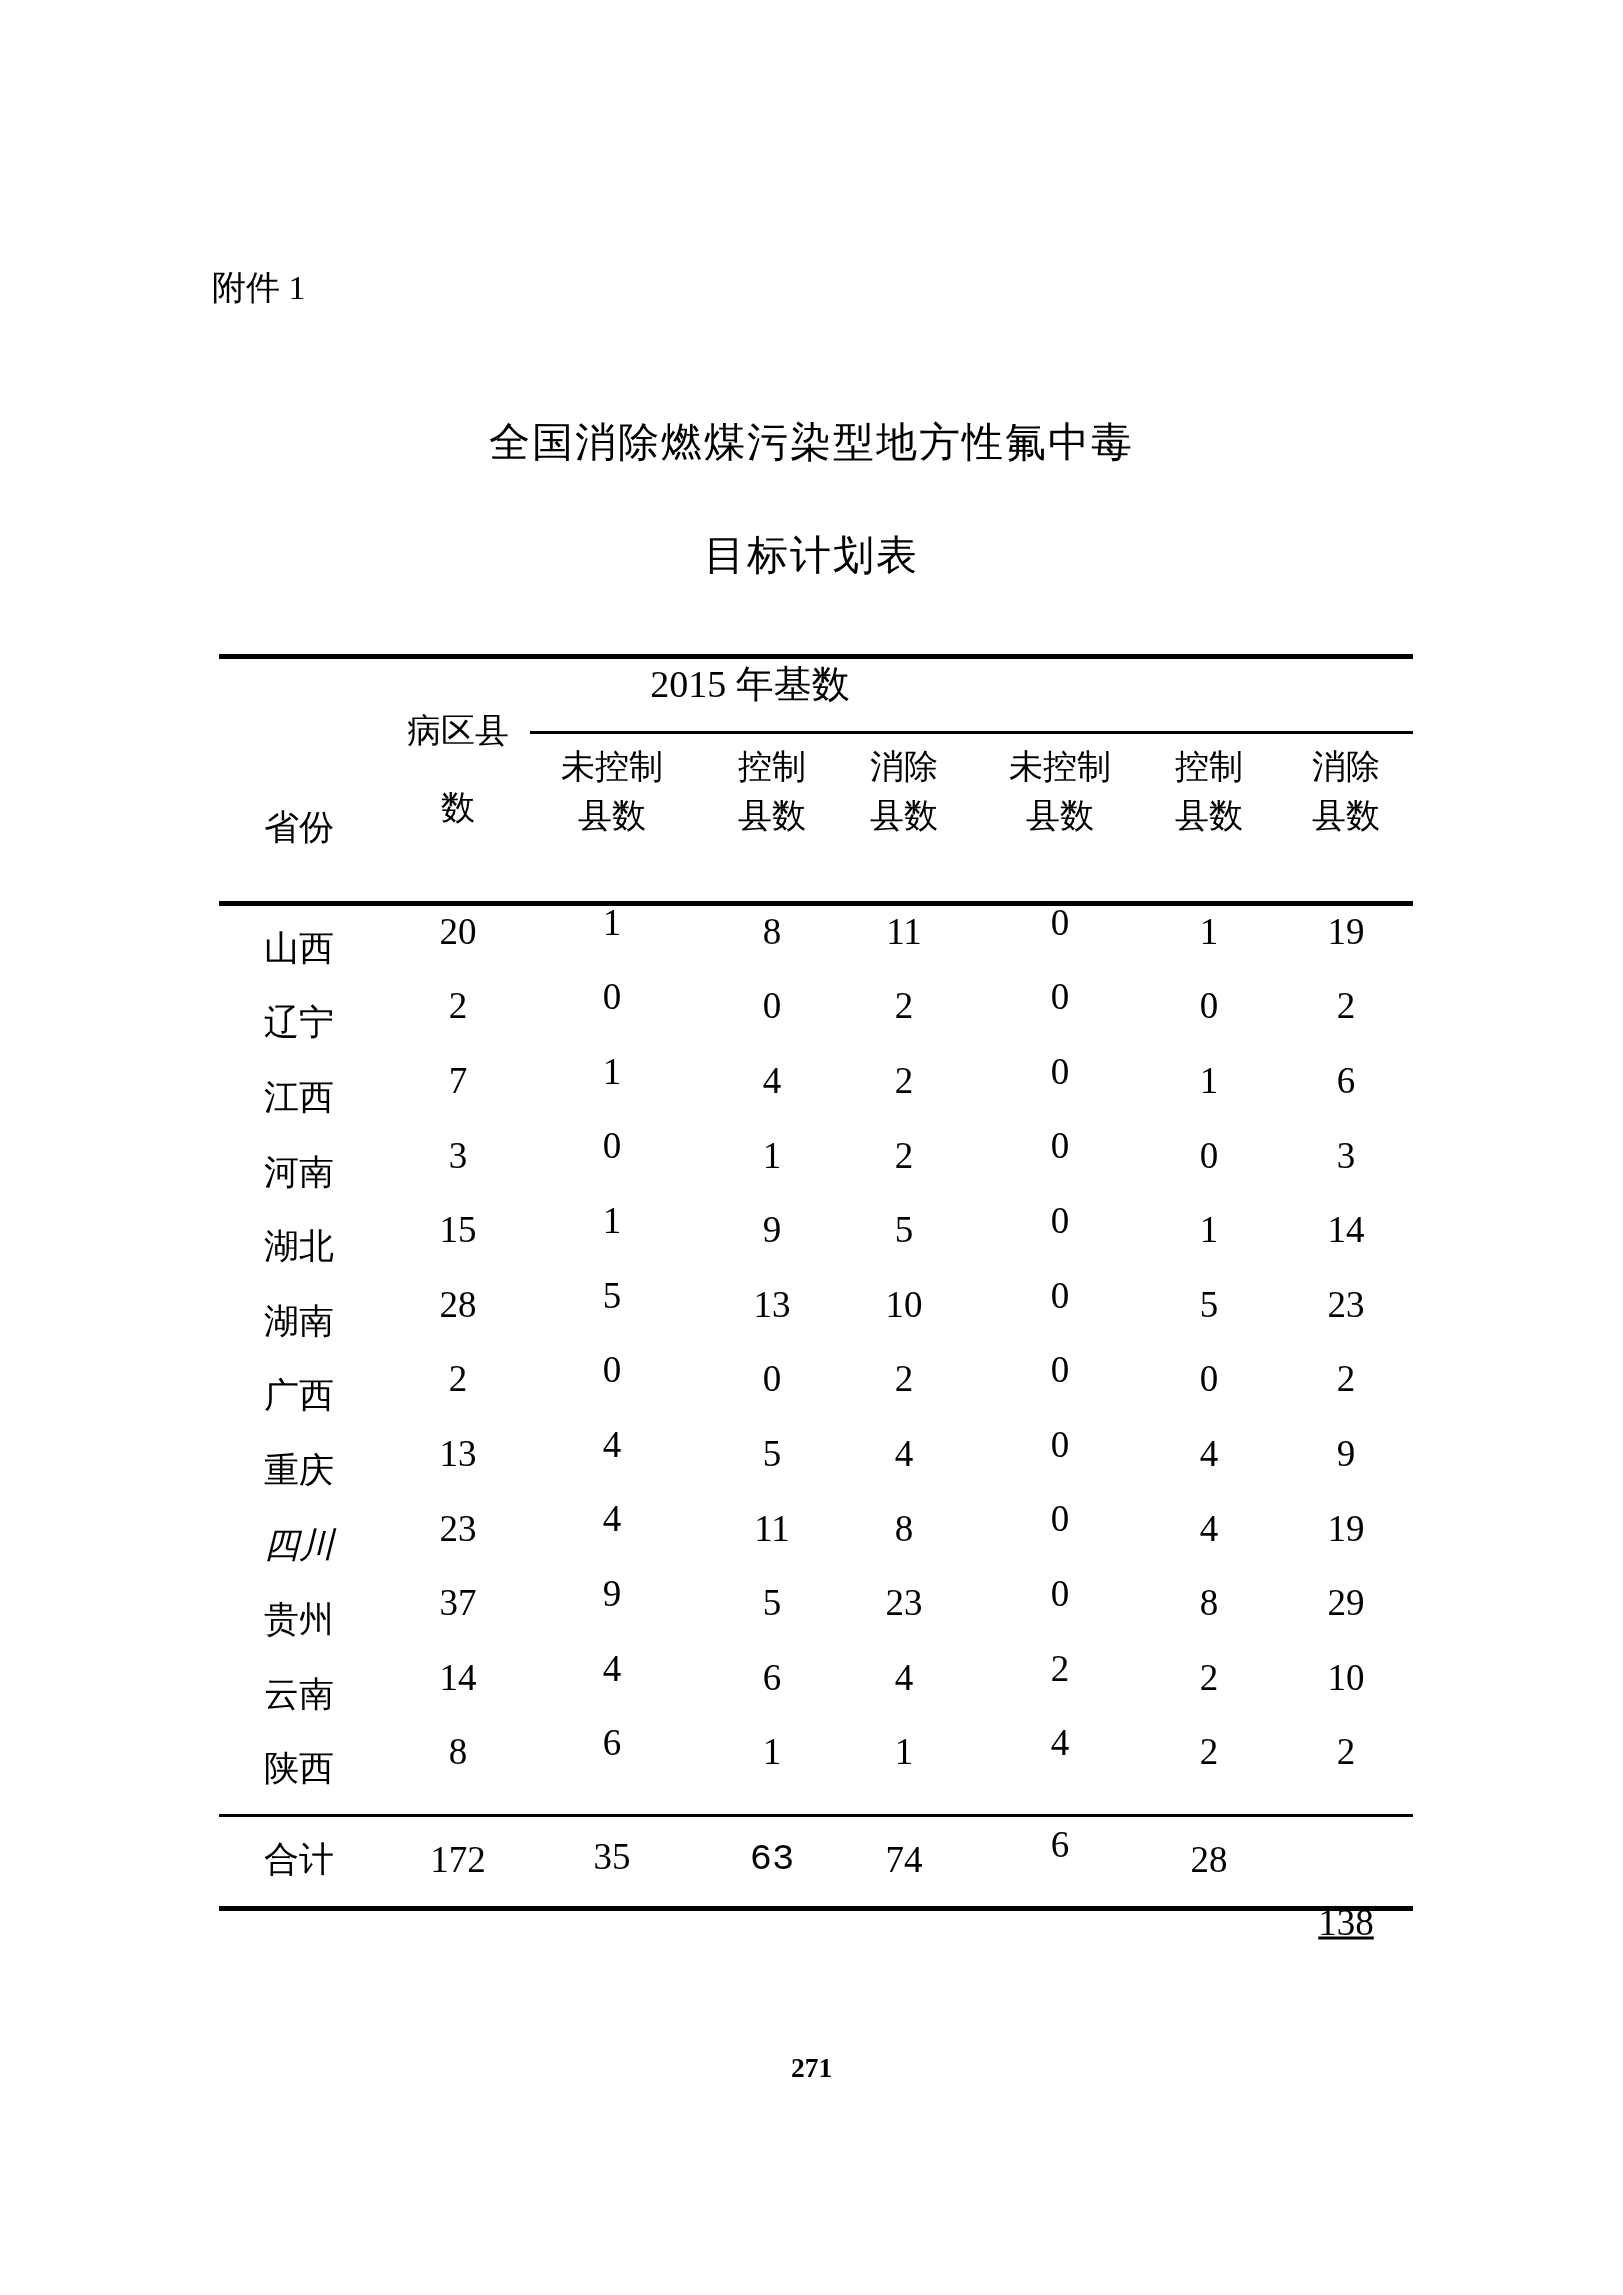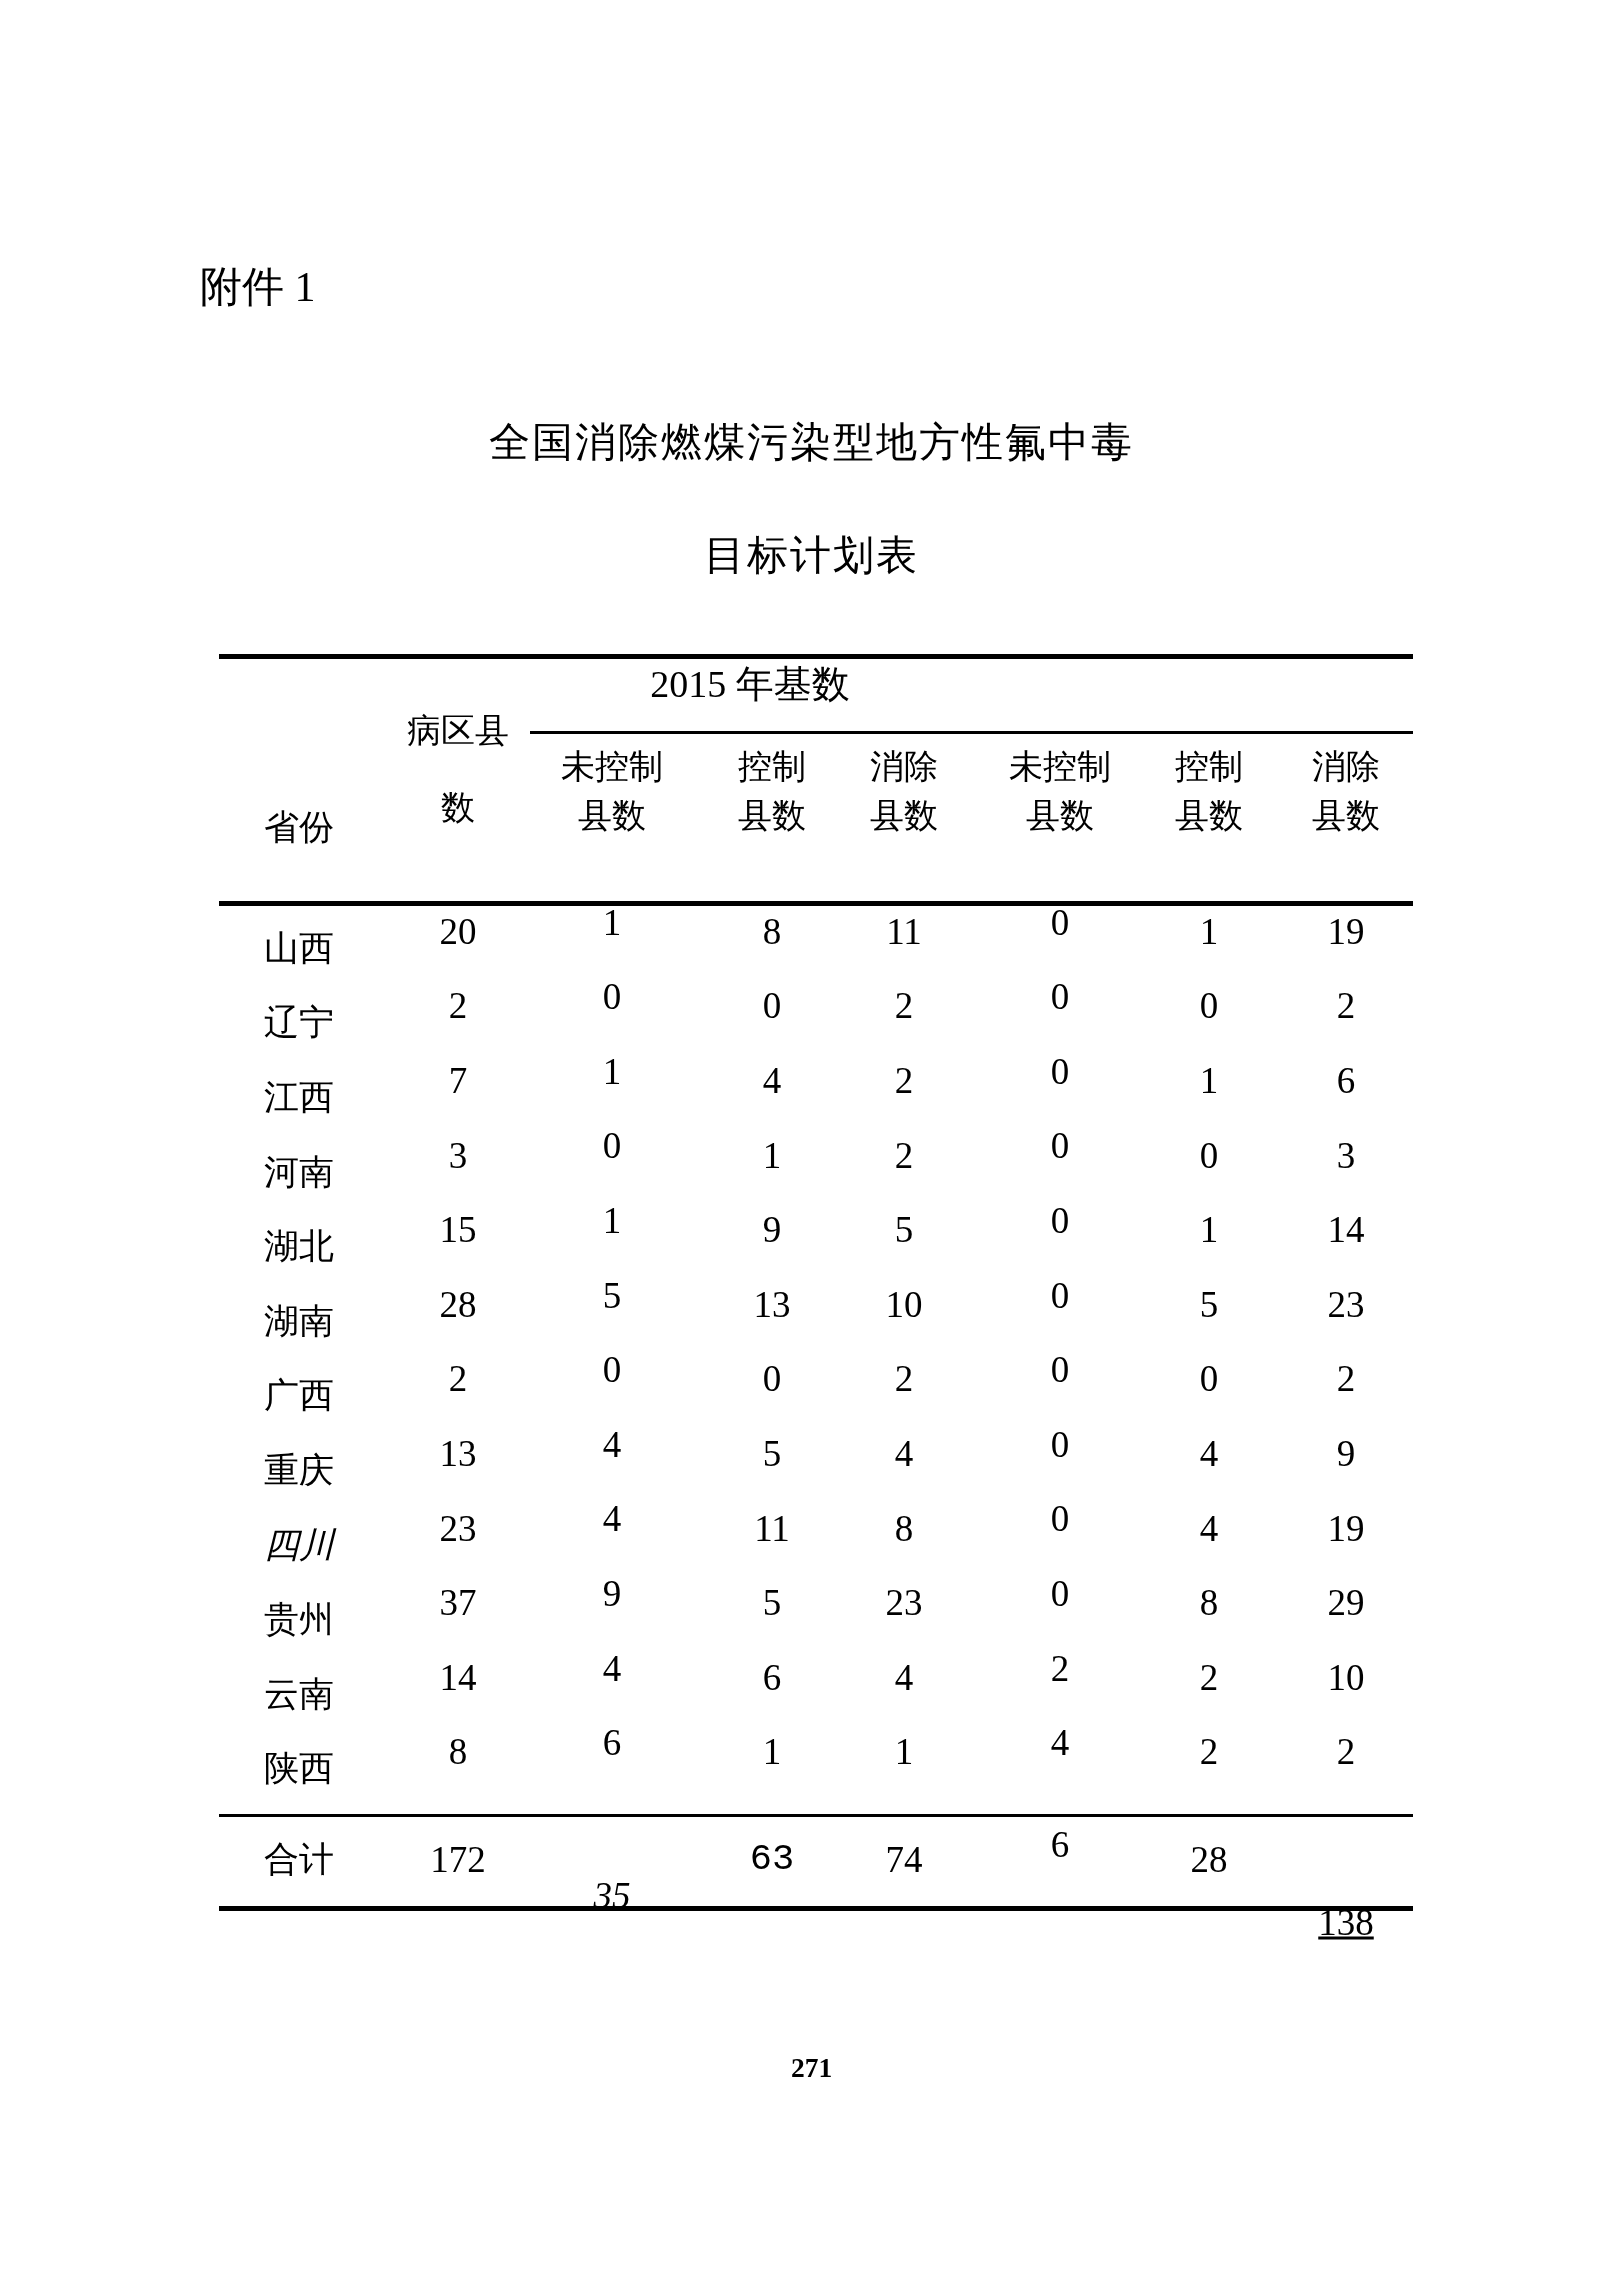--- a/index.html
+++ b/index.html
@@ -7,23 +7,23 @@
     position: relative;
     width: 1623px;
     height: 2295px;
     background: #ffffff;
     font-family: "Liberation Serif", "DejaVu Serif", serif;
     color: #000000;
     overflow: hidden;
   }
   .attachment {
     position: absolute;
-    left: 200px;
+    left: 212px;
     top: 264px;
-    font-size: 42px;
+    font-size: 34px;
     line-height: 47px;
     white-space: nowrap;
   }
   .title-line {
     position: absolute;
     left: 0;
     width: 100%;
     text-align: center;
     font-size: 41px;
     line-height: 52px;
@@ -203,21 +203,21 @@
       <div class="tc prov" style="left: 80px; top: 1114px;">陕西</div>
       <div class="tc num" style="left: 239px; top: 1097px;">8</div>
       <div class="tc num" style="left: 393px; top: 1088px;">6</div>
       <div class="tc num" style="left: 553px; top: 1097px;">1</div>
       <div class="tc num" style="left: 685px; top: 1097px;">1</div>
       <div class="tc num" style="left: 841px; top: 1088px;">4</div>
       <div class="tc num" style="left: 990px; top: 1097px;">2</div>
       <div class="tc num" style="left: 1127px; top: 1097px;">2</div>
       <div class="tc prov" style="left: 80px; top: 1205px;">合计</div>
       <div class="tc num" style="left: 239px; top: 1205px;">172</div>
-      <div class="tc num" style="left: 393px; top: 1241px; font-style: italic;">35</div>
+      <div class="tc num" style="left: 393px; top: 1202px;">35</div>
       <div class="tc num" style="left: 553px; top: 1205px; font-family: Liberation Mono, monospace;">63</div>
       <div class="tc num" style="left: 685px; top: 1205px;">74</div>
       <div class="tc num" style="left: 841px; top: 1190px;">6</div>
       <div class="tc num" style="left: 990px; top: 1205px;">28</div>
       <div class="tc num" style="left: 1127px; top: 1268px; text-decoration: underline;">138</div>
     </div>
 
   <div class="page-number">271</div>
 
 </div>

